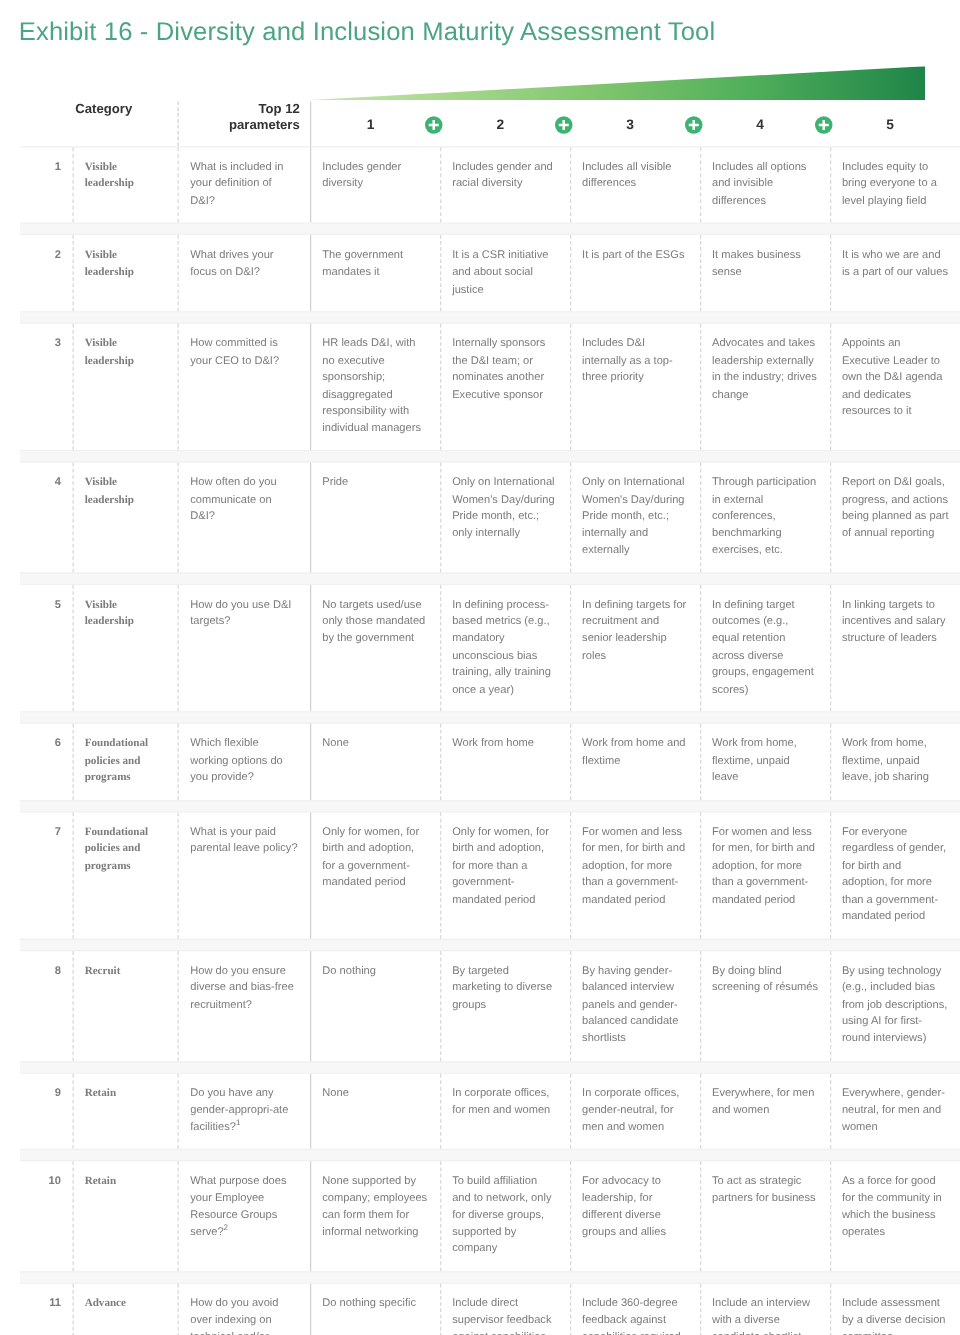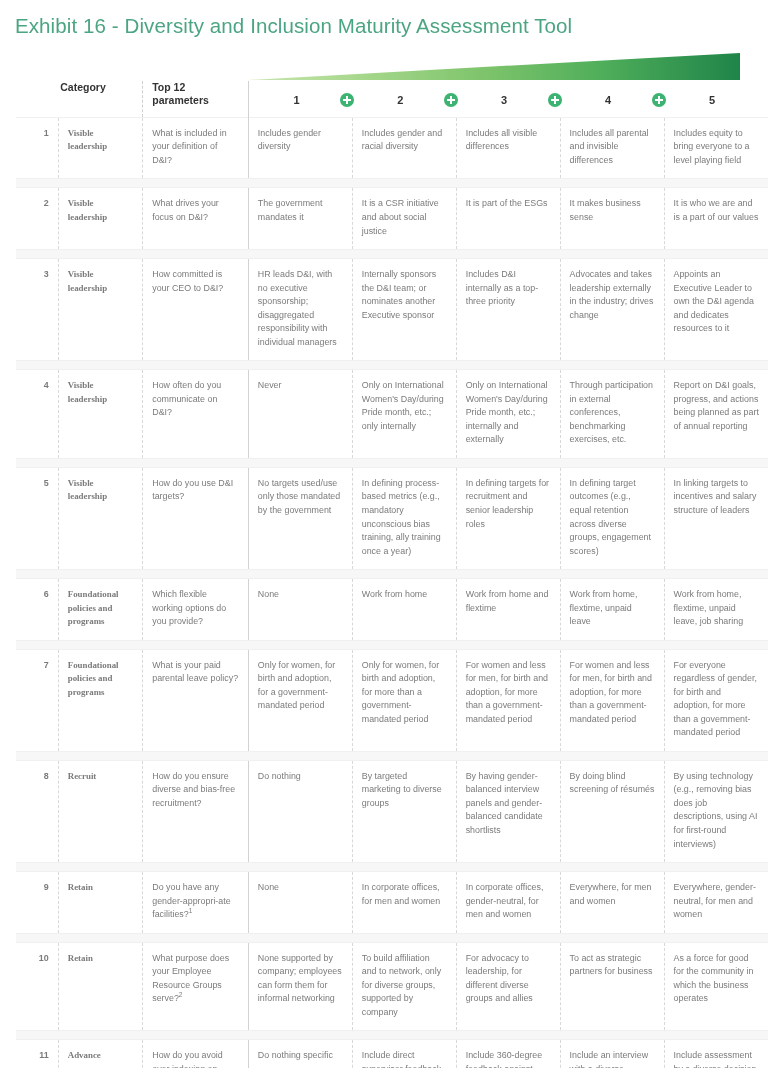--- a/index.html
+++ b/index.html
@@ -64,21 +64,21 @@
     text-align: left;
     vertical-align: top;
     padding: 0 8px 9px 0;
     line-height: 1.28;
     border: 0;
     margin-top: 48px;
   }
   th.h-num { }
   th.h-cat { text-align: left; padding-left: 2px; }
   th.h-param {
-    text-align: left;
+    text-align: right;
     padding-left: 9px;
     border-left: 1px dashed #cfcfcf;
   }
   th.h-lvl {
     text-align: center;
     font-size: 11px;
     font-weight: bold;
     padding-bottom: 9px;
     vertical-align: bottom;
     position: relative;
@@ -244,21 +244,21 @@
       </thead>
 
       <tbody id="matrix-body">
           <tr class="data-row">
             <td class="c-idx">1</td>
             <td class="c-category">Visible leadership</td>
             <td class="c-parameter">What is included in your definition of D&amp;I?</td>
             <td class="c-level first">Includes gender diversity</td>
             <td class="c-level">Includes gender and racial diversity</td>
             <td class="c-level">Includes all visible differences</td>
-            <td class="c-level">Includes all parental and invisible differences</td>
+            <td class="c-level">Includes all options and invisible differences</td>
             <td class="c-level">Includes equity to bring everyone to a level playing field</td>
           </tr>
           <tr class="spacer-row">
             <td colspan="8"></td>
           </tr>
           <tr class="data-row">
             <td class="c-idx">2</td>
             <td class="c-category">Visible leadership</td>
             <td class="c-parameter">What drives your focus on D&amp;I?</td>
             <td class="c-level first">The government mandates it</td>
@@ -280,21 +280,21 @@
             <td class="c-level">Advocates and takes leadership externally in the industry; drives change</td>
             <td class="c-level">Appoints an Executive Leader to own the D&amp;I agenda and dedicates resources to it</td>
           </tr>
           <tr class="spacer-row">
             <td colspan="8"></td>
           </tr>
           <tr class="data-row">
             <td class="c-idx">4</td>
             <td class="c-category">Visible leadership</td>
             <td class="c-parameter">How often do you communicate on D&amp;I?</td>
-            <td class="c-level first">Never</td>
+            <td class="c-level first">Pride</td>
             <td class="c-level">Only on International Women's Day/during Pride month, etc.; only internally</td>
             <td class="c-level">Only on International Women's Day/during Pride month, etc.; internally and externally</td>
             <td class="c-level">Through participation in external conferences, benchmarking exercises, etc.</td>
             <td class="c-level">Report on D&amp;I goals, progress, and actions being planned as part of annual reporting</td>
           </tr>
           <tr class="spacer-row">
             <td colspan="8"></td>
           </tr>
           <tr class="data-row">
             <td class="c-idx">5</td>
@@ -336,21 +336,21 @@
             <td colspan="8"></td>
           </tr>
           <tr class="data-row">
             <td class="c-idx">8</td>
             <td class="c-category">Recruit</td>
             <td class="c-parameter">How do you ensure diverse and bias-free recruitment?</td>
             <td class="c-level first">Do nothing</td>
             <td class="c-level">By targeted marketing to diverse groups</td>
             <td class="c-level">By having gender-balanced interview panels and gender-balanced candidate shortlists</td>
             <td class="c-level">By doing blind screening of résumés</td>
-            <td class="c-level">By using technology (e.g., removing bias does job descriptions, using AI for first-round interviews)</td>
+            <td class="c-level">By using technology (e.g., included bias from job descriptions, using AI for first-round interviews)</td>
           </tr>
           <tr class="spacer-row">
             <td colspan="8"></td>
           </tr>
           <tr class="data-row">
             <td class="c-idx">9</td>
             <td class="c-category">Retain</td>
             <td class="c-parameter">Do you have any gender-appropri-ate facilities?<sup>1</sup></td>
             <td class="c-level first">None</td>
             <td class="c-level">In corporate offices, for men and women</td>

